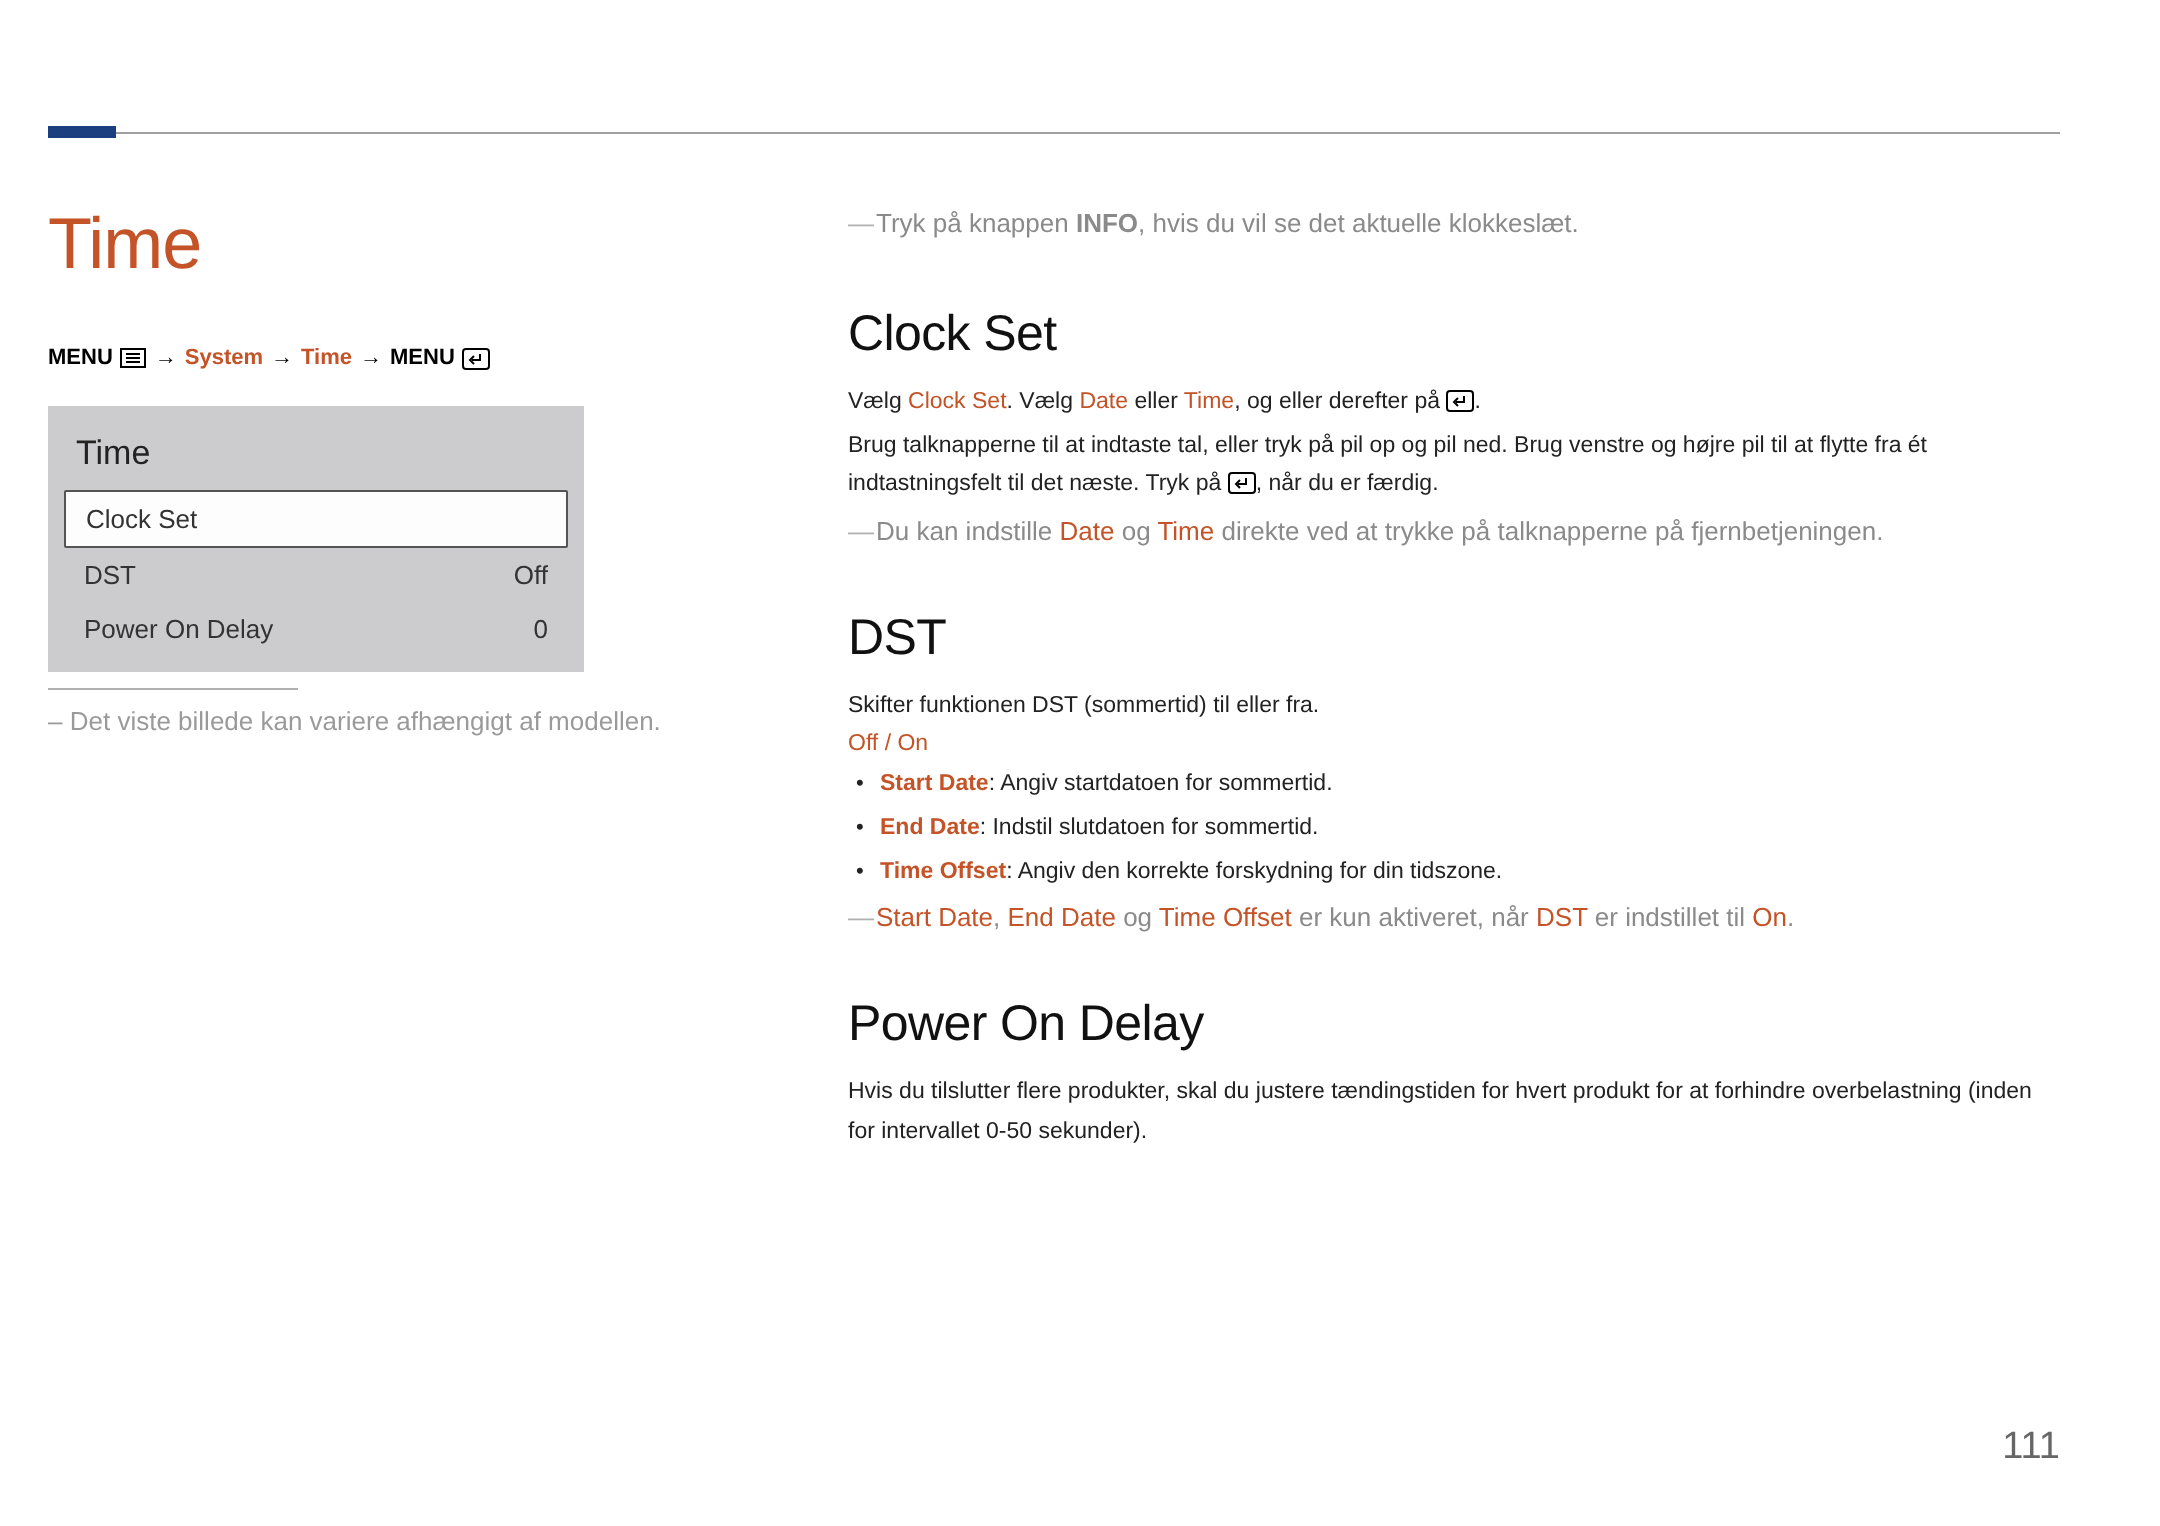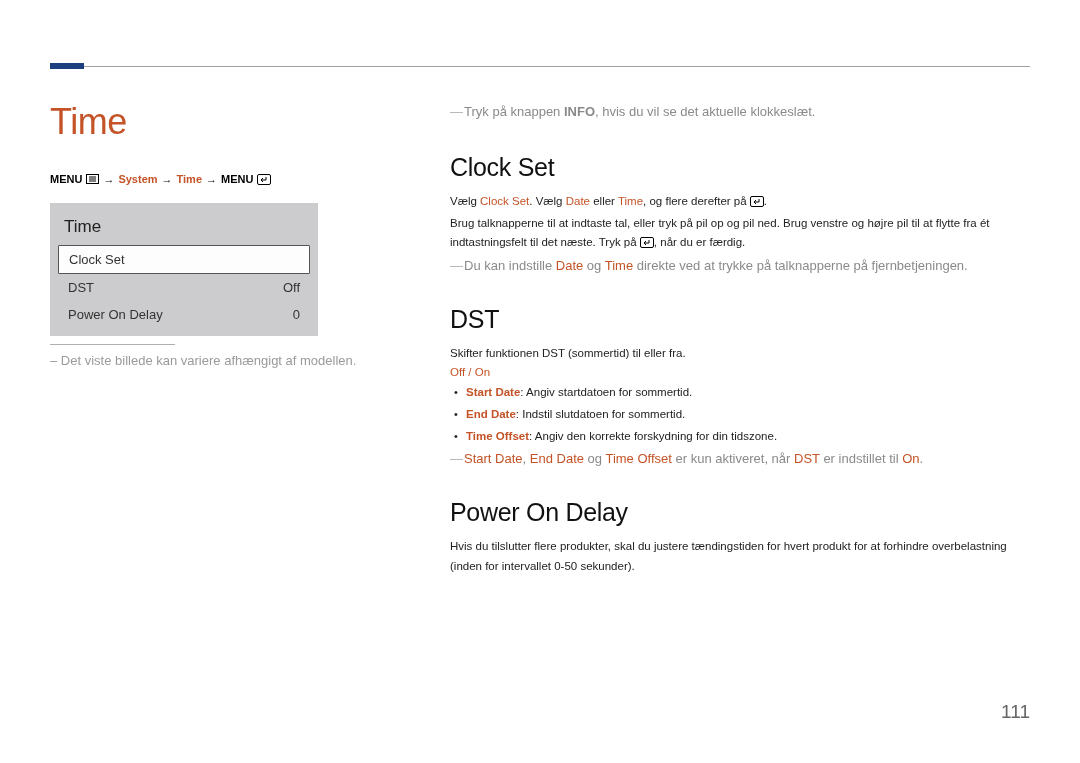--- a/index.html
+++ b/index.html
@@ -5,21 +5,21 @@
   * { margin: 0; padding: 0; box-sizing: border-box; }
   body {
     font-family: -apple-system, BlinkMacSystemFont, "Segoe UI", Arial, sans-serif;
     background: #fff;
     width: 1080px;
     height: 763px;
     position: relative;
     color: #000;
   }
   .page {
-    padding: 58px 50px 0 50px;
+    padding: 58px 50px 0 24px;
   }
   .top-bar {
     display: flex;
     align-items: flex-end;
     border-bottom: 1px solid #a0a0a0;
     height: 9px;
     margin-bottom: 34px;
   }
   .top-bar-mark {
     width: 34px;
@@ -137,21 +137,21 @@
   }
   ul.bullets li::before {
     content: "•";
     position: absolute;
     left: -12px;
     font-size: 11px;
     color: #222;
   }
   .page-number {
     position: absolute;
-    bottom: 40px;
+    bottom: 28px;
     right: 50px;
     font-size: 19px;
     font-weight: 300;
     color: #666;
   }
   .enter-icon { display: inline-block; vertical-align: -2px;}
 </style>
 </head>
 <body>
 
@@ -209,21 +209,21 @@
       </div>
     </div>
 
     <div class="right-col">
       <p class="note">
         <span class="note-prefix">―</span><span>Tryk på knappen </span><span class="bold" style="color:#8a8a8a">INFO</span><span>, hvis du vil se det aktuelle klokkeslæt.</span>
       </p>
 
       <h2 class="section first">Clock Set</h2>
       <p>
-        <span>Vælg </span><span class="tx-red">Clock Set</span><span>. Vælg </span><span class="tx-red">Date</span><span> eller </span><span class="tx-red">Time</span><span>, og flere derefter på </span><svg class="enter-icon" width="14" height="11" viewBox="0 0 14 11">
+        <span>Vælg </span><span class="tx-red">Clock Set</span><span>. Vælg </span><span class="tx-red">Date</span><span> eller </span><span class="tx-red">Time</span><span>, og eller derefter på </span><svg class="enter-icon" width="14" height="11" viewBox="0 0 14 11">
             <rect x="0.5" y="0.5" width="13" height="10" rx="1.5" fill="none" stroke="#000"></rect>
             <path d="M9 3 v3 h-4" fill="none" stroke="#000"></path>
             <path d="M6 4 l-2 2 l2 2" fill="none" stroke="#000"></path>
           </svg><span>.</span>
       </p>
       <p>
         <span>Brug talknapperne til at indtaste tal, eller tryk på pil op og pil ned. Brug venstre og højre pil til at flytte fra ét indtastningsfelt til det næste. Tryk på </span><svg class="enter-icon" width="14" height="11" viewBox="0 0 14 11">
             <rect x="0.5" y="0.5" width="13" height="10" rx="1.5" fill="none" stroke="#000"></rect>
             <path d="M9 3 v3 h-4" fill="none" stroke="#000"></path>
             <path d="M6 4 l-2 2 l2 2" fill="none" stroke="#000"></path>

